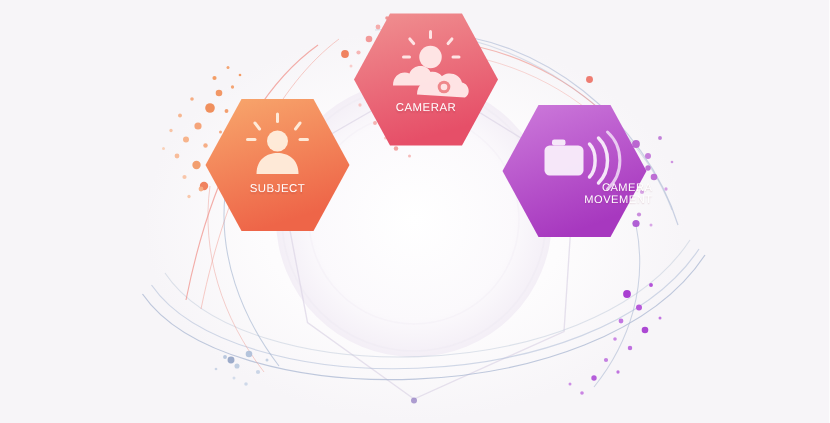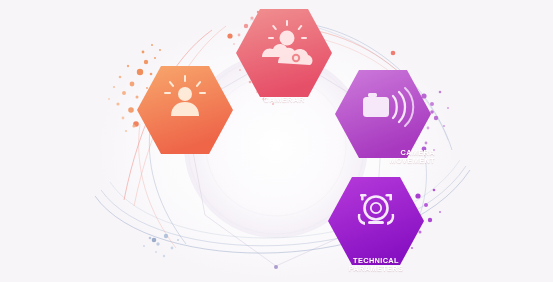--- a/index.html
+++ b/index.html
@@ -15,26 +15,25 @@
     background:
       radial-gradient(ellipse 180px 130px at 276px 150px, #ffffff 0%, #fdfcfd 55%, #f7f5f8 100%),
       linear-gradient(180deg,#ffffff 0%, #fbfafc 100%);
   }
   svg.layer{position:absolute;left:0;top:0;width:553px;height:282px;}
   .hexnode{position:absolute;}
   .hexlabel{
     position:absolute;left:0;right:0;
     text-align:center;
     color:#ffffff;
-    font-weight:700;
+    font-weight:400;
     letter-spacing:.35px;
     line-height:1.05;
     text-shadow:0 1px 1px rgba(120,40,60,.18);
     pointer-events:none;
-    margin-top:28px;
   }
 </style>
 </head>
 <body>
 
 <div id="stage">
 
   <svg class="layer" viewBox="0 0 553 282">
     <defs>
       <linearGradient id="gSubject" x1="0" y1="0" x2="0.35" y2="1">
@@ -183,20 +182,21 @@
       <g fill="#ffeedd" opacity="0.96">
         <circle cx="52" cy="32" r="7"></circle>
         <path d="M 38 54 C 38 44 45 40 52 40 C 59 40 66 44 66 54 Z"></path>
         <rect x="51" y="13" width="2" height="7" rx="1"></rect>
         <rect x="37.5" y="18.5" width="2" height="7" rx="1" transform="rotate(-38 38.5 22)"></rect>
         <rect x="64.5" y="18.5" width="2" height="7" rx="1" transform="rotate(38 65.5 22)"></rect>
         <rect x="31" y="30" width="7" height="2" rx="1"></rect>
         <rect x="66" y="30" width="7" height="2" rx="1"></rect>
       </g>
     </svg>
+    <div class="hexlabel" style="top:60px;font-size:7.6px;">SUBJECT</div>
   </div>
 
   <div class="hexnode" style="left:232px;top:5px;width:104px;height:96px;">
     <svg viewBox="0 0 104 96" style="width:104px;height:96px;display:block;">
       <polygon points="28,4 76,4 100,48 76,92 28,92 4,48" fill="url(#gCamerar)"></polygon>
       <g fill="#ffe9e9" opacity="0.96">
         <circle cx="55" cy="33" r="7.5"></circle>
         <rect x="54" y="15" width="2" height="6" rx="1"></rect>
         <rect x="41.5" y="19.5" width="2" height="6" rx="1" transform="rotate(-40 42.5 22.5)"></rect>
         <rect x="67" y="19.5" width="2" height="6" rx="1" transform="rotate(40 68 22.5)"></rect>
@@ -219,35 +219,15 @@
         <rect x="37" y="27" width="9" height="4" rx="1.5"></rect>
         <path d="M 62 30 C 67 35 67 47 62 52" fill="none" stroke="#f8ecfb" stroke-width="2.3" stroke-linecap="round"></path>
         <path d="M 68 26 C 76 34 76 48 68 56" fill="none" stroke="#f8ecfb" stroke-width="2.3" stroke-linecap="round"></path>
         <path d="M 74 22 C 85 32 85 50 74 60" fill="none" stroke="#f8ecfb" stroke-width="2.0" stroke-linecap="round" opacity="0.8"></path>
       </g>
     </svg>
     <div class="hexlabel" style="top:55px;font-size:7.4px;white-space:pre-line;text-align:right;">CAMERA
 MOVEMENT</div>
   </div>
 
-  <div class="hexnode" style="left:324px;top:173px;width:104px;height:96px;">
-    <svg viewBox="0 0 104 96" style="width:104px;height:96px;display:block;">
-      <polygon points="28,4 76,4 100,48 76,92 28,92 4,48" fill="url(#gTechnical)"></polygon>
-      <g>
-        <circle cx="52" cy="35" r="11.5" fill="none" stroke="#f6e9fb" stroke-width="2.6"></circle>
-        <circle cx="52" cy="35" r="5.2" fill="none" stroke="#f6e9fb" stroke-width="1.8"></circle>
-        <g fill="#f6e9fb">
-          <rect x="36" y="21" width="6.5" height="2.6" rx="1.3"></rect>
-          <rect x="37" y="21" width="2.6" height="6.5" rx="1.3"></rect>
-          <rect x="61.5" y="21" width="6.5" height="2.6" rx="1.3"></rect>
-          <rect x="65.4" y="21" width="2.6" height="6.5" rx="1.3"></rect>
-          <path d="M 34 41 C 33 47 36 51 41 52 L 41 49 C 37 48 35.5 45 36.5 41 Z"></path>
-          <path d="M 70 41 C 71 47 68 51 63 52 L 63 49 C 67 48 68.5 45 67.5 41 Z"></path>
-          <rect x="44" y="48" width="16" height="3" rx="1.5"></rect>
-        </g>
-      </g>
-    </svg>
-    <div class="hexlabel" style="top:56px;font-size:7.4px;white-space:pre-line;">TECHNICAL
-PARAMETERS</div>
-  </div>
 
 
 </div>
 
 </body></html>

